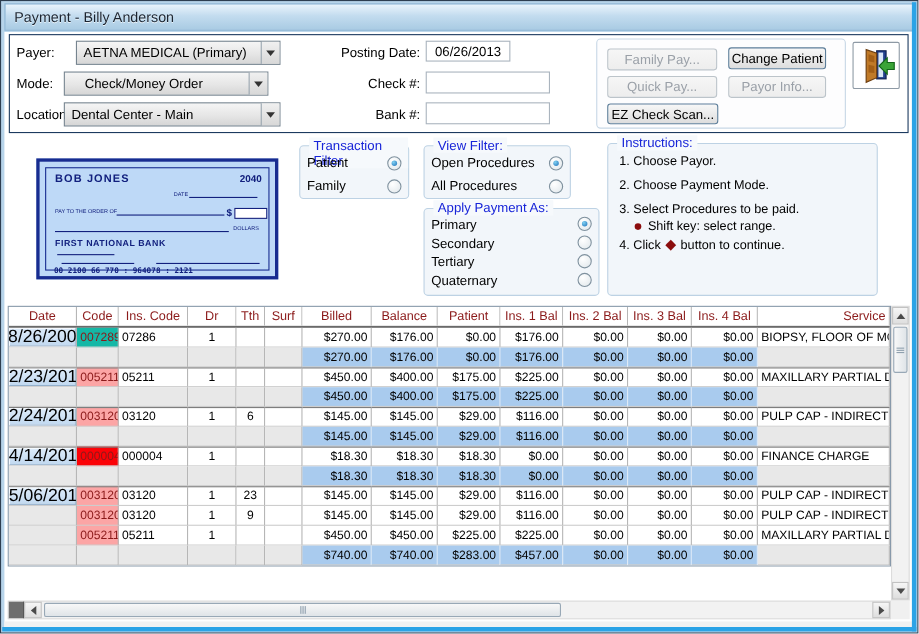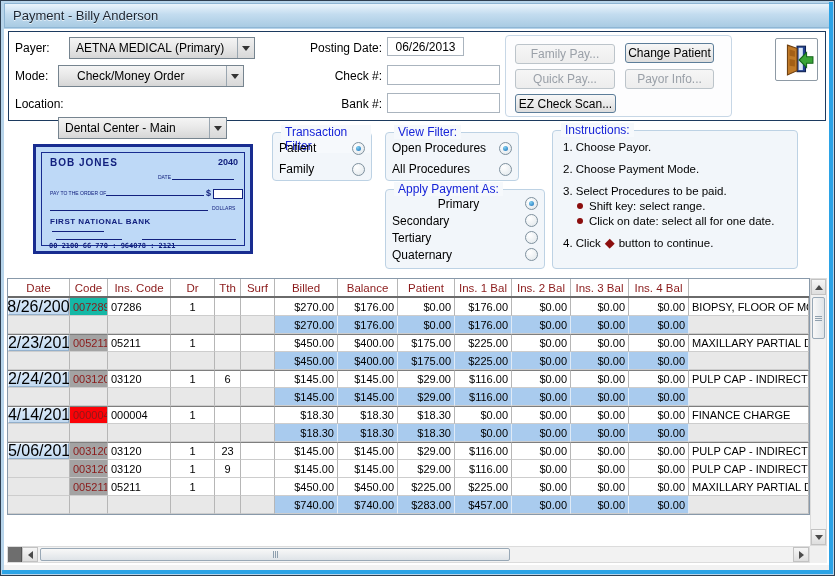--- a/index.html
+++ b/index.html
@@ -20,21 +20,21 @@
     background:linear-gradient(#f5f5f5,#e6e6e6 55%,#d6d6d6);border:1px solid #76848f;}
   .combo-text{flex:1;font-size:12px;padding:3px 6px 0 6px;white-space:nowrap;overflow:hidden;}
   .combo-btn{width:17px;border-left:1px solid #9aa6b0;display:flex;align-items:center;justify-content:center;
     background:linear-gradient(#f0f0f0,#d8d8d8);}
   .tri-down{width:0;height:0;border-left:4px solid transparent;border-right:4px solid transparent;border-top:5px solid #333;}
   .tri-up{width:0;height:0;border-left:4px solid transparent;border-right:4px solid transparent;border-bottom:5px solid #4a4a4a;}
   .tri-d2{width:0;height:0;border-left:4px solid transparent;border-right:4px solid transparent;border-top:5px solid #4a4a4a;}
   .tri-left{width:0;height:0;border-top:4px solid transparent;border-bottom:4px solid transparent;border-right:5px solid #4a4a4a;}
   .tri-right{width:0;height:0;border-top:4px solid transparent;border-bottom:4px solid transparent;border-left:5px solid #4a4a4a;}
   .tb{position:absolute;background:#fff;border:1px solid #aab4be;font-family:inherit;font-size:12px;padding:0 5px;color:#000;}
-  .groupbtns{position:absolute;left:496px;top:3px;width:227px;height:82px;border:1px solid #c7d7e6;border-radius:4px;background:#fdfdfe;}
+  .groupbtns{position:absolute;left:533px;top:3px;width:227px;height:82px;border:1px solid #c7d7e6;border-radius:4px;background:#fdfdfe;}
   .btn{position:absolute;display:flex;align-items:center;justify-content:center;font-size:12px;border-radius:3px;
     background:linear-gradient(#f7f7f7,#ececec 45%,#dddddd);border:1px solid #8e9aa5;color:#000;cursor:default;}
   .btn.disabled{color:#9aa0a8;border-color:#bcc4ca;background:linear-gradient(#f6f6f6,#ededed);}
   .btn.strong{border-color:#5c7d99;}
   .exit-btn{position:absolute;left:766px;top:6px;width:43px;height:43px;border:1px solid #8e9aa5;border-radius:2px;
     background:#fff;display:flex;align-items:center;justify-content:center;}
 
   
   .gbox{position:absolute;border:1px solid #bdd2e4;border-radius:4px;background:#f2f6fa;}
   .gbox-title{position:absolute;top:-8px;left:8px;background:inherit;padding:0 4px;font-size:12px;color:#1724d8;background:#f6f9fc;}
@@ -62,21 +62,21 @@
   .grid{position:absolute;left:3px;top:249px;width:803px;height:237px;border:1px solid #8899aa;background:#fff;overflow:hidden;}
   .trow{display:grid;grid-template-columns:62px 38px 63px 44px 26px 34px 63px 60px 57px 57px 59px 58px 60px minmax(0,1fr);height:18px;}
   .trow.thead{height:19px;border-bottom:2px solid #6a6a6a;}
   .tc{font-size:11px;display:flex;align-items:center;padding:0 3px;overflow:hidden;white-space:nowrap;
       border-right:1px solid #b6b6b6;border-bottom:1px solid #cdcdcd;}
   .thead .tc{font-size:11.5px;color:#8b1a1a;justify-content:center;border-bottom:none;background:#fff;}
   .thead .tc.c-service{justify-content:flex-end;}
   .c-dr,.c-tth,.c-surf{justify-content:center;}
   .c-billed,.c-balance,.c-patient,.c-ins1,.c-ins2,.c-ins3,.c-ins4{justify-content:flex-end;}
   .c-code{color:#8b1a1a;}
-  .code-gray{background:#a3a3a3;}
+  .code-gray{background:#fca5a5;}
   .code-green{background:#14b8a6;}
   .code-red{background:#fb0207;}
   .c-date{padding:0;}
   .date-btn{width:100%;height:100%;display:flex;align-items:center;justify-content:center;font-size:16px;
     background:linear-gradient(#dcebfa,#c2d9f0);border:1px solid;border-color:#f3f8fd #93b0cc #93b0cc #f3f8fd;}
   .empty-date{background:#e8e8e8;}
   .sum-lead{background:#e8e8e8;}
   .sum-money{background:#a9cbee;border-right:1px solid #dfeaf6;justify-content:flex-end;}
   .trow.grp .tc{border-top:1px solid #7e7e7e;}
 
@@ -122,21 +122,21 @@
 
       <span class="lbl" style="left:6px;top:37px;">Mode:</span>
       <div class="combo" style="left:49px;top:33px;width:186px;padding-left:12px;">
         <span class="combo-text">Check/Money Order</span>
         <span class="combo-btn">
             <span class="tri-down"></span>
           </span>
       </div>
 
       <span class="lbl" style="left:6px;top:65px;">Location:</span>
-      <div class="combo" style="left:49px;top:61px;width:169px;margin-top:24px;">
+      <div class="combo" style="left:49px;top:61px;width:197px;">
         <span class="combo-text">Dental Center - Main</span>
         <span class="combo-btn">
             <span class="tri-down"></span>
           </span>
       </div>
 
       <span class="lbl" style="left:298px;top:9px;width:75px;text-align:right;">Posting Date:</span>
       <input class="tb" style="left: 378px; top: 5px; width: 77px; height: 19px; text-align: center;" value="06/26/2013">
 
       <span class="lbl" style="left:298px;top:37px;width:75px;text-align:right;">Check #:</span>
@@ -203,21 +203,21 @@
         <span class="radio on"></span>
       </div>
       <div class="opt" style="top:27px;">
         <span class="opt-label">All Procedures</span>
         <span class="radio"></span>
       </div>
     </div>
 
     <div class="gbox" style="left:381px;top:160px;width:160px;height:80px;">
       <span class="gbox-title">Apply Payment As:</span>
-      <div class="opt" style="top:5px;height:17px;text-align:center;">
+      <div class="opt" style="top:5px;height:17px;">
         <span class="opt-label">Primary</span>
         <span class="radio on"></span>
       </div>
       <div class="opt" style="top:22px;height:17px;">
         <span class="opt-label">Secondary</span>
         <span class="radio"></span>
       </div>
       <div class="opt" style="top:39px;height:17px;">
         <span class="opt-label">Tertiary</span>
         <span class="radio"></span>
@@ -230,24 +230,20 @@
 
     <div class="gbox" style="left:548px;top:101px;width:246px;height:139px;">
       <span class="gbox-title">Instructions:</span>
       <div class="ins-body">
         <div class="ins-step">1. Choose Payor.</div>
         <div class="ins-step">2. Choose Payment Mode.</div>
         <div style="margin-bottom:1px;">3. Select Procedures to be paid.</div>
         <div class="ins-bullet">
           <span class="bullet-dot"></span>
           <span>Shift key: select range.</span>
-        </div>
-        <div class="ins-bullet" style="margin-bottom:8px;">
-          <span class="bullet-dot"></span>
-          <span>Click on date: select all for one date.</span>
         </div>
         <div>
           <span>4. Click</span><span class="diamond">◆</span><span>button to continue.</span>
         </div>
       </div>
     </div>
 
     <div class="grid">
       <div class="trow thead" id="thead">
           <div class="tc c-date">Date</div>
@@ -256,20 +252,21 @@
           <div class="tc c-dr">Dr</div>
           <div class="tc c-tth">Tth</div>
           <div class="tc c-surf">Surf</div>
           <div class="tc c-billed">Billed</div>
           <div class="tc c-balance">Balance</div>
           <div class="tc c-patient">Patient</div>
           <div class="tc c-ins1">Ins. 1 Bal</div>
           <div class="tc c-ins2">Ins. 2 Bal</div>
           <div class="tc c-ins3">Ins. 3 Bal</div>
           <div class="tc c-ins4">Ins. 4 Bal</div>
+          <div class="tc c-service">Service</div>
         </div>
       <div id="tbody">
           <div class="trow proc">
             <div class="tc c-date">
               <div class="date-btn">08/26/2003</div>
             </div>
             <div class="tc c-code code-green">007289</div>
             <div class="tc c-ins_code">07286</div>
             <div class="tc c-dr">1</div>
             <div class="tc c-tth"></div>

